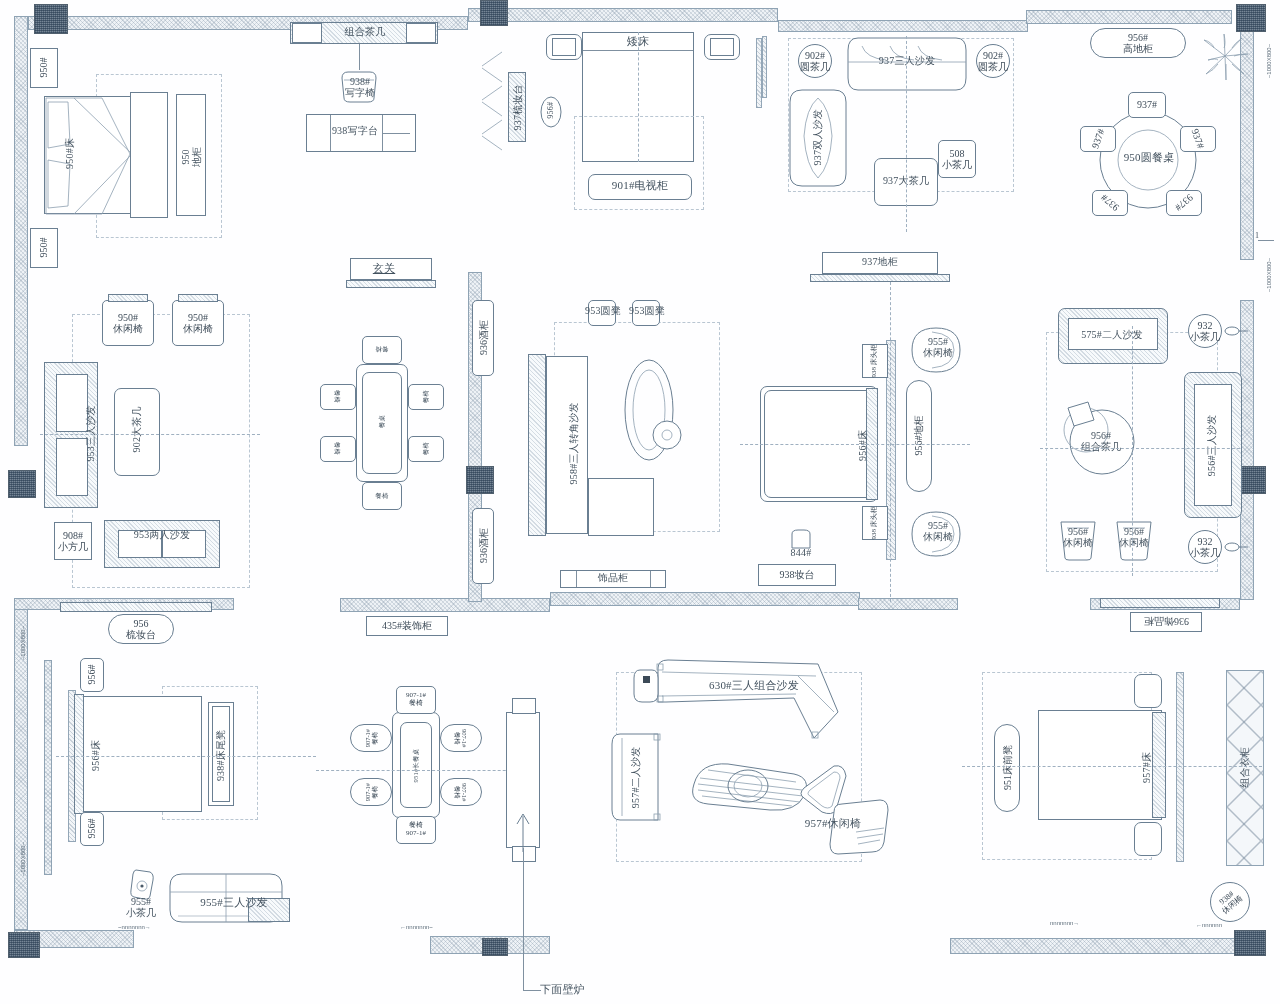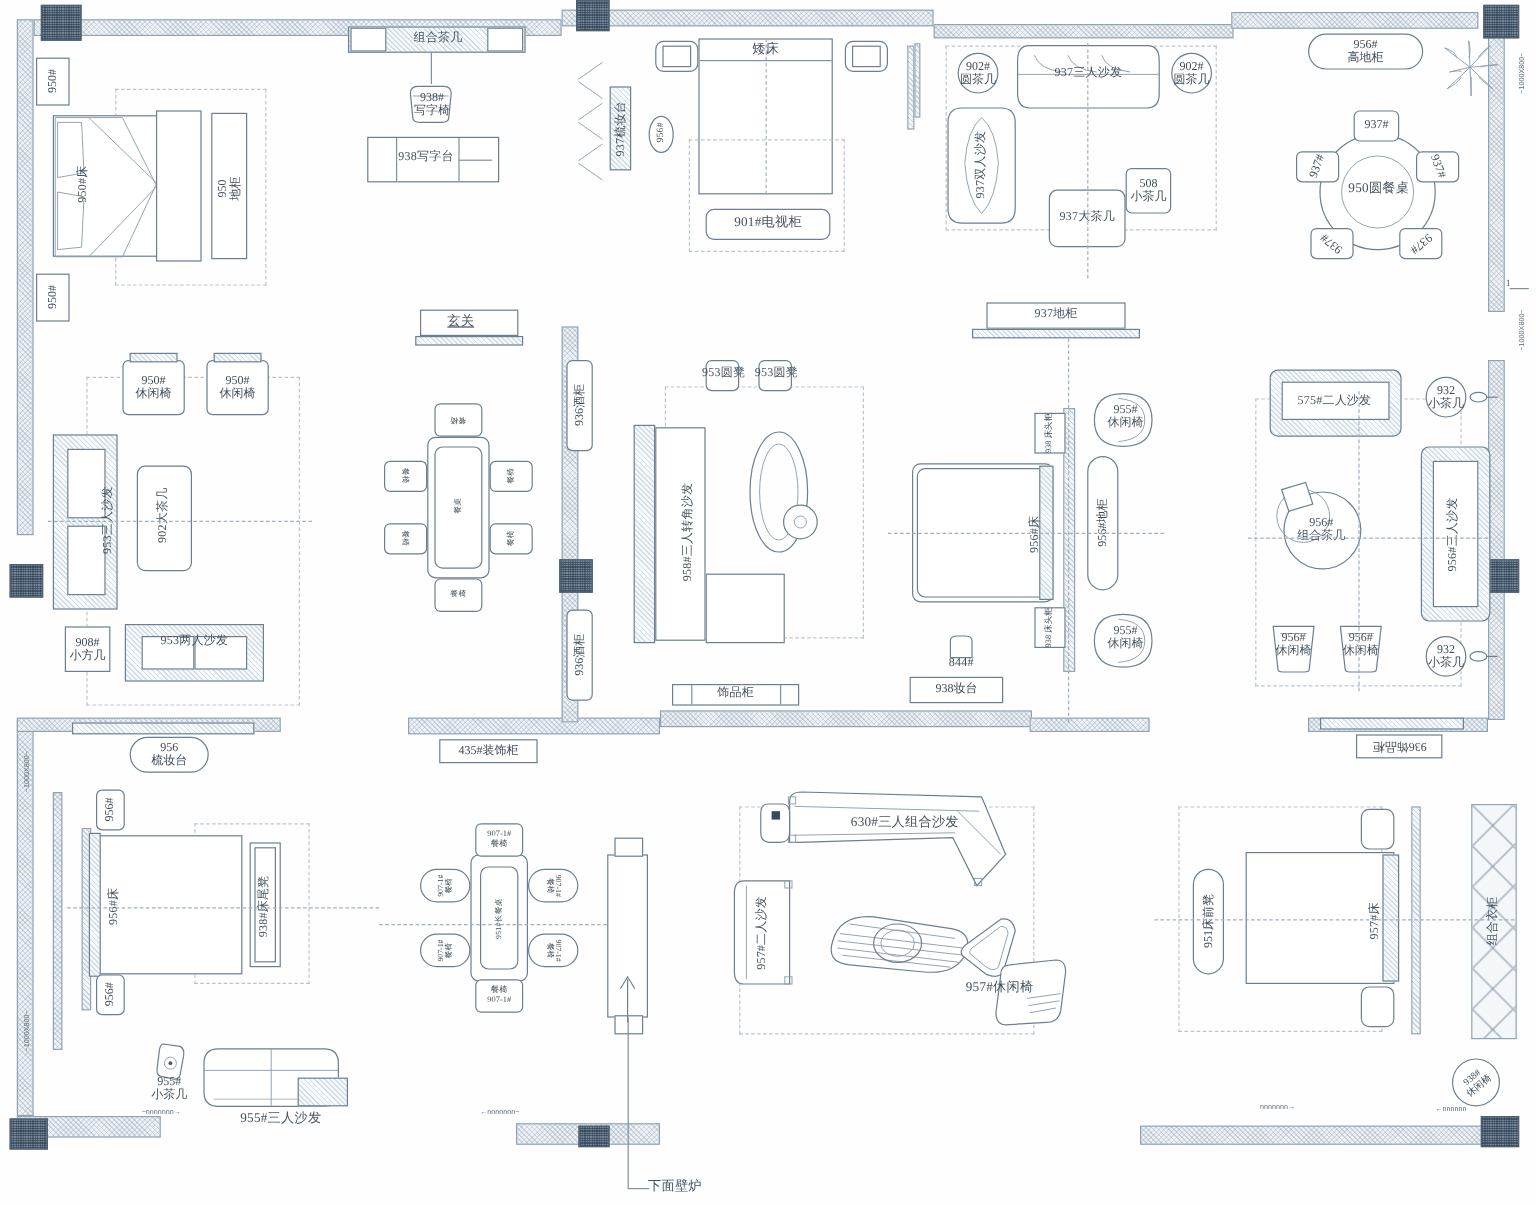--- a/index.html
+++ b/index.html
@@ -542,21 +542,21 @@
 
   <svg class="abs" style="left:168px;top:872px;" width="116" height="52">
     <path class="soft fillw" d="M14 2 Q2 2 2 14 L2 38 Q2 50 14 50 L102 50 Q114 50 114 38 L114 14 Q114 2 102 2 Z"></path>
     <path class="soft2" d="M2 20 L114 20"></path>
     <line class="soft2" x1="58" y1="2" x2="58" y2="50"></line>
     <g stroke="#8da0b0" stroke-width=".6" fill="none">
       <path d="M10 44 L106 44"></path>
     </g>
   </svg>
   <div class="boxg" style="left:248px;top:898px;width:42px;height:24px;"></div>
-  <div class="lab b" style="left:186px;top:927px;width:96px;">955#三人沙发</div>
+  <div class="lab b" style="left:186px;top:897px;width:96px;">955#三人沙发</div>
   <div class="cl" style="left:56px;top:756px;width:260px;"></div>
 
   <div class="box rbox" style="left:392px;top:712px;width:48px;height:106px;"></div>
   <div class="box rbox" style="left:400px;top:722px;width:32px;height:86px;"></div>
   <div class="lab xs rot90" style="left:396px;top:762px;width:40px;">951#长餐桌</div>
 
   <div class="tagbox tagr" style="left:396px;top:686px;width:40px;height:28px;">
     <div style="font-size:7px;line-height:1.1;"><span>907-1#</span><br><span>餐椅</span></div>
   </div>
   <div class="tagbox tagr" style="left:396px;top:816px;width:40px;height:28px;">

